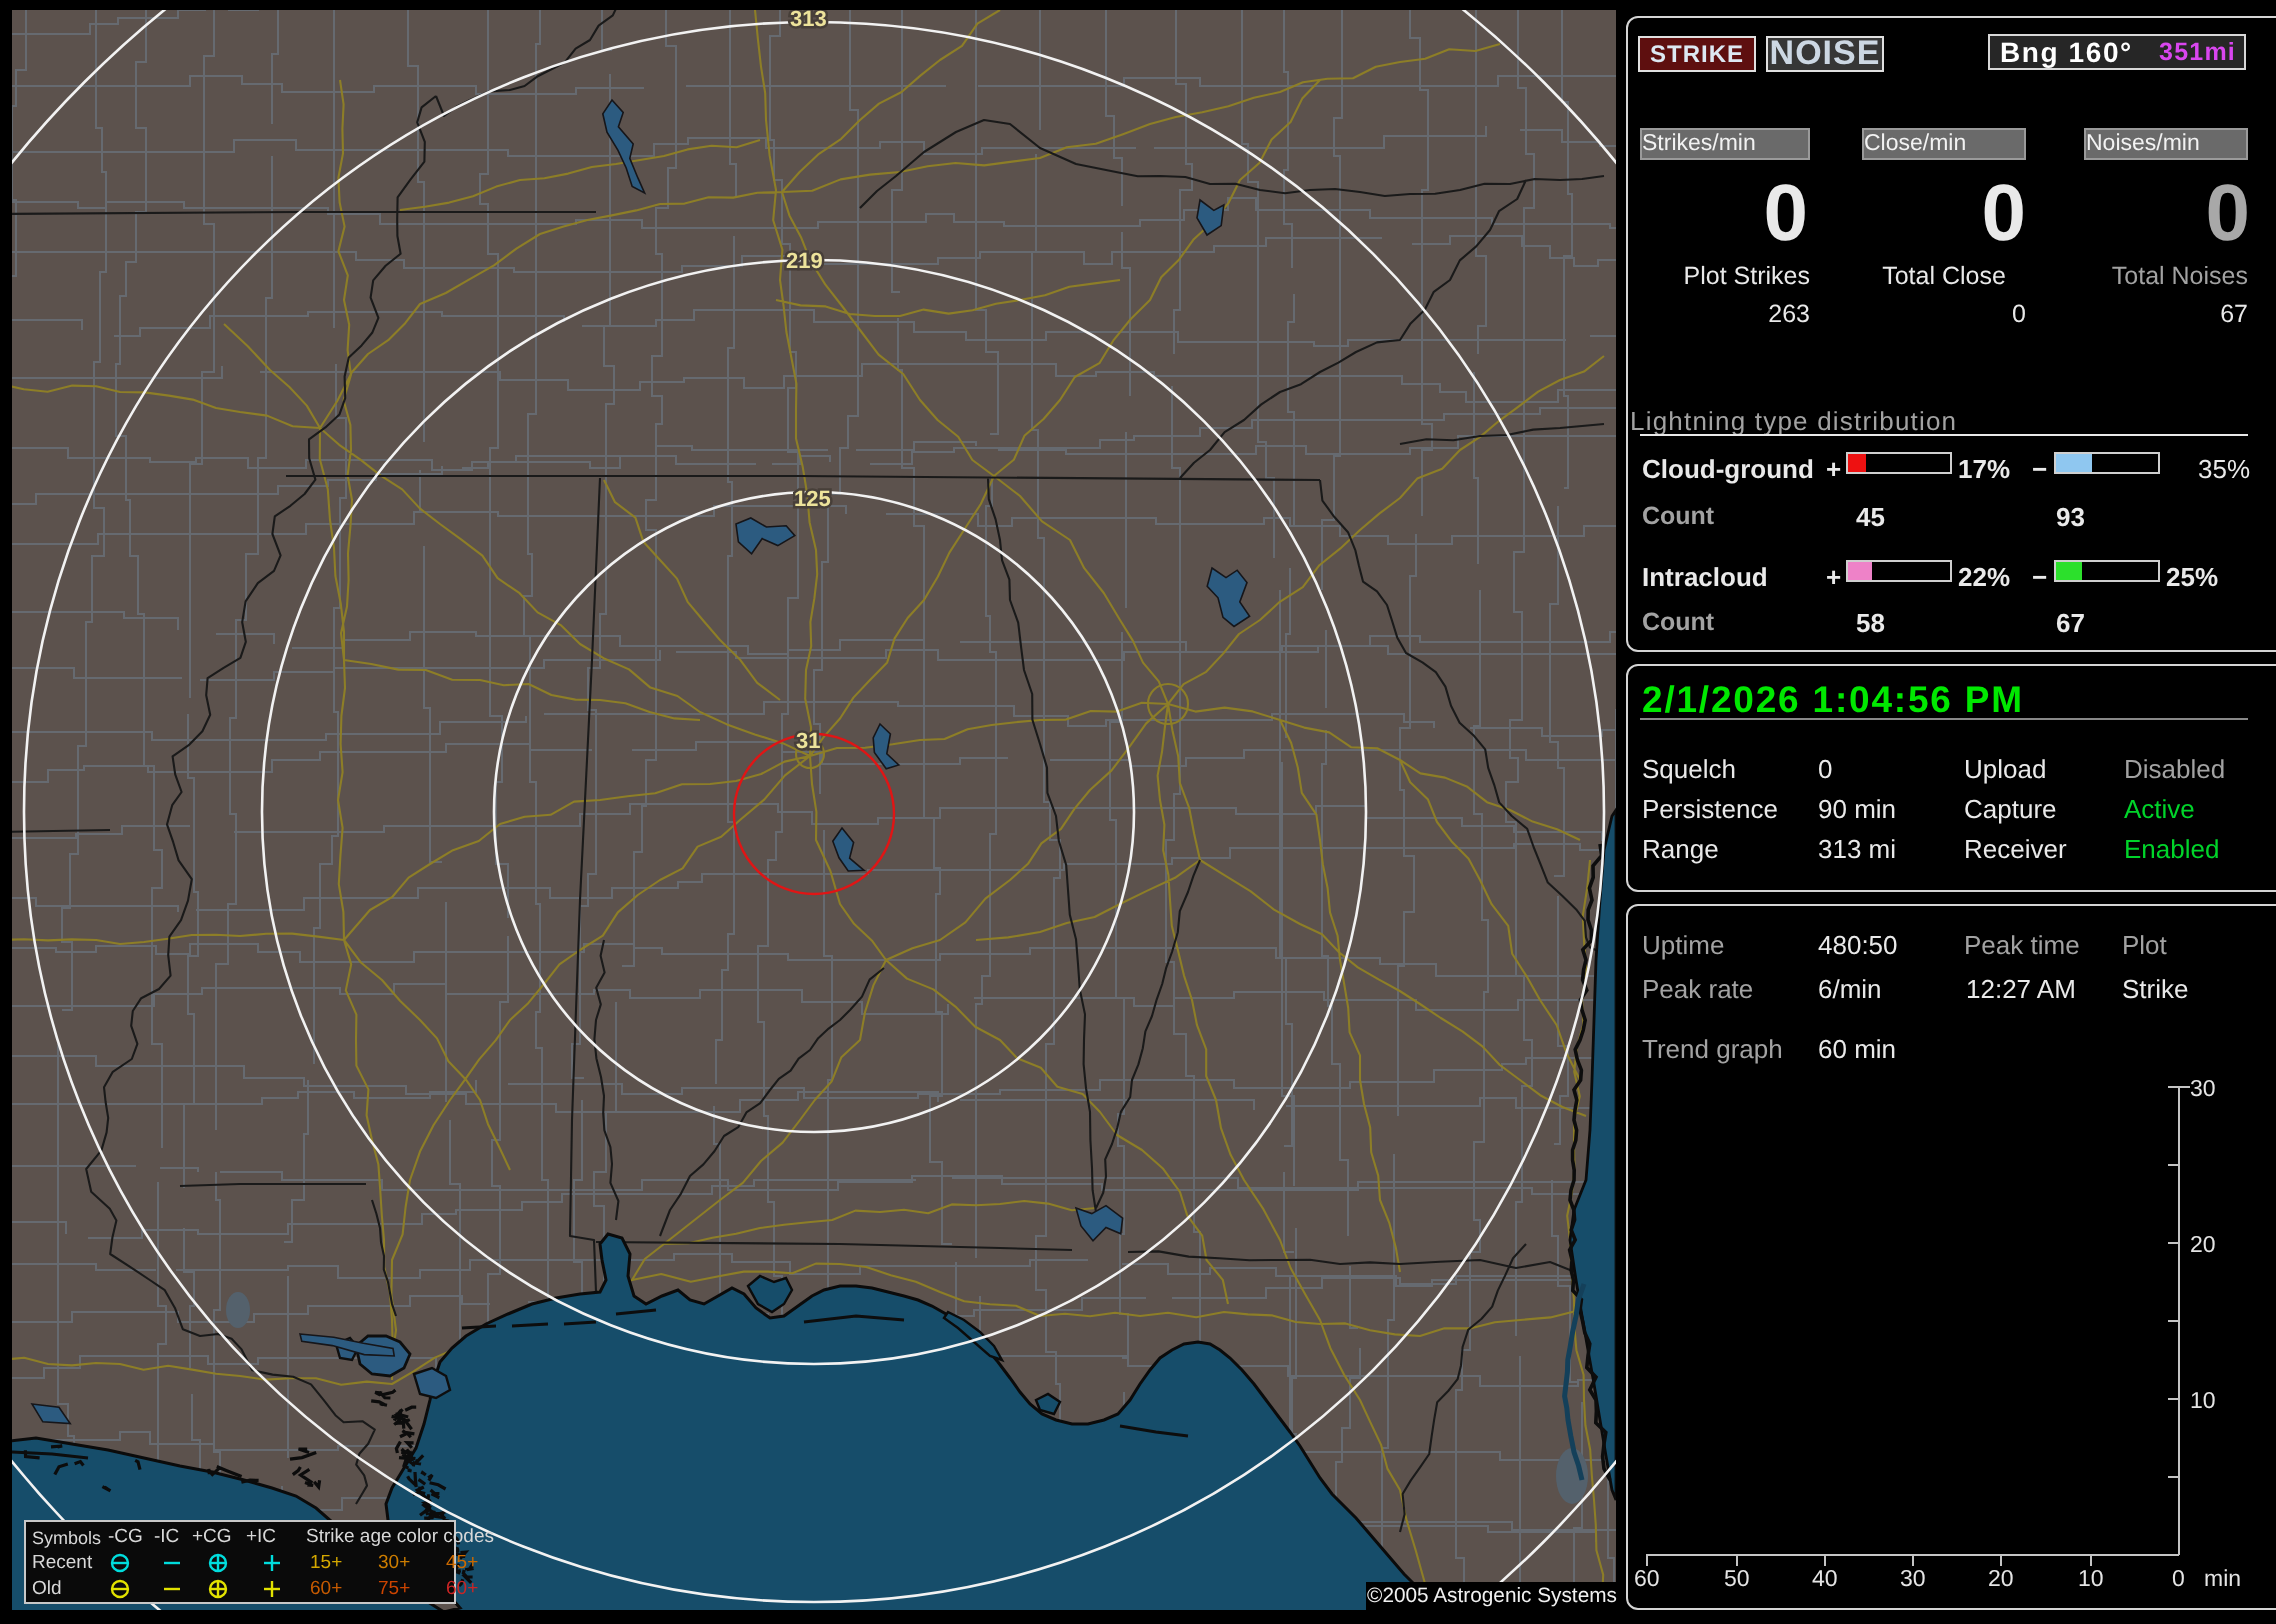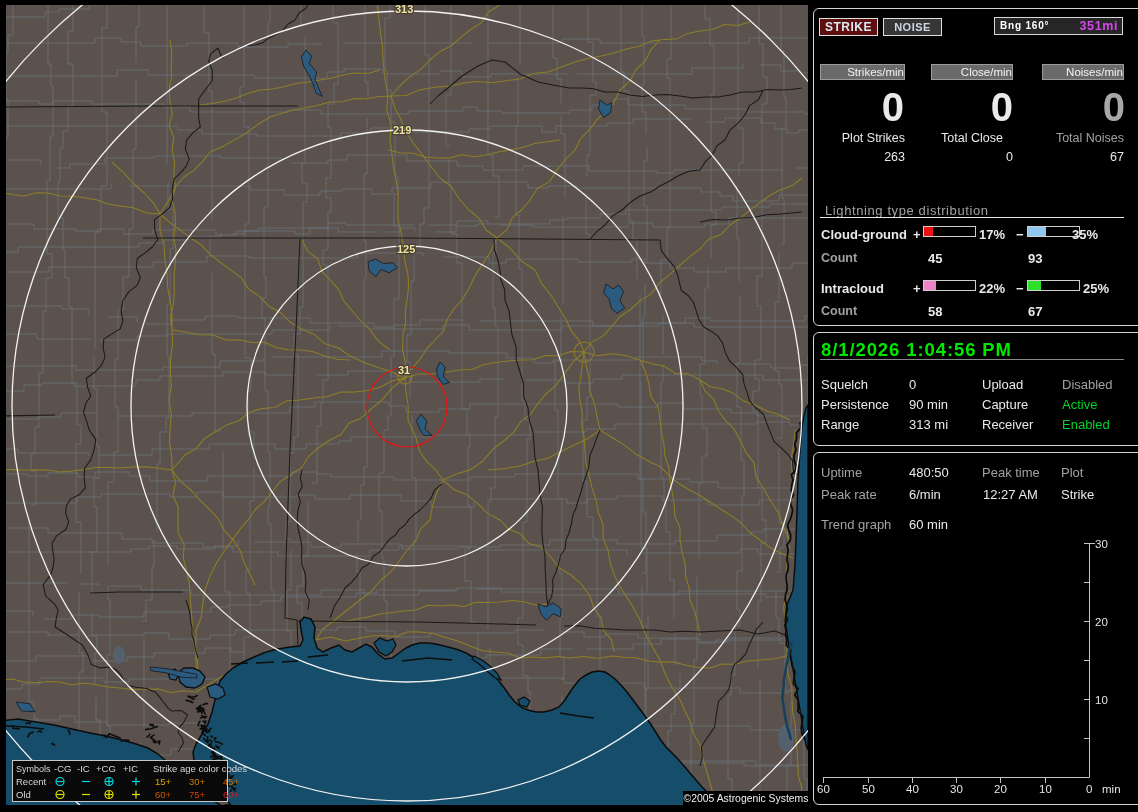--- a/index.html
+++ b/index.html
@@ -1,19 +1,19 @@
 <!DOCTYPE html>
 <html><head><meta charset="utf-8"><style>
 html,body{margin:0;padding:0;background:#000;width:1138px;height:812px;overflow:hidden}
 *{box-sizing:border-box}
 body{font-family:"Liberation Sans",sans-serif;position:relative}
 .abs{position:absolute}
 .panel{position:absolute;left:813px;width:372px;background:#000;border:1px solid #d4d4d4;border-radius:6px}
 .btn{position:absolute;border:1px solid #e0e0e0;text-align:center;font-weight:bold;}
-.lbl{position:absolute;background:#6a6a6a;border:1px solid #9a9a9a;color:#f2f2f2;text-align:right;font-size:11.5px;line-height:14px;height:16px}
+.lbl{position:absolute;background:#6a6a6a;border:1px solid #9a9a9a;color:#f2f2f2;text-align:left;font-size:11.5px;line-height:14px;height:16px}
 .bigz{position:absolute;font-size:40px;font-weight:bold;line-height:40px;text-align:right;width:90px}
 .t12{font-size:12.5px;line-height:13px;position:absolute}
 .t13{font-size:13px;line-height:13px;position:absolute}
 .bar{position:absolute;width:53px;height:11px;border:1px solid #cfcfcf;background:#000}
 .bar>div{height:100%}
 .gr{color:#00d42a}
 .gy{color:#a2a2a2}
 .wh{color:#e9e9e9}
 </style></head><body>
 <svg id="map" width="802" height="800" viewBox="0 0 802 800" style="position:absolute;left:6px;top:5px;background:#5C524D">
@@ -86,71 +86,71 @@
  <div class="abs" style="left:210px;top:15px;color:#cc6a00">45+</div>
  <div class="abs" style="left:142px;top:28px;color:#c65a00">60+</div>
  <div class="abs" style="left:176px;top:28px;color:#cc4400">75+</div>
  <div class="abs" style="left:210px;top:28px;color:#cc2525">60+</div>
 </div>
 
 <div class="abs" style="left:683px;top:791px;width:126px;height:15px;background:#000;color:#f0f0f0;font-size:10.4px;line-height:15px;text-align:center;white-space:nowrap">©2005 Astrogenic Systems</div>
 
 <div class="panel" style="top:8px;height:318px">
  <div class="btn" style="left:5px;top:9px;width:59px;height:18px;background:#5e0f0f;color:#dde8f2;font-size:12px;line-height:16px;letter-spacing:0.5px">STRIKE</div>
- <div class="btn" style="left:69px;top:9px;width:59px;height:18px;background:#363636;color:#ccd7e3;font-size:11px;line-height:16px;letter-spacing:0.5px">NOISE</div>
+ <div class="btn" style="left:69px;top:9px;width:59px;height:18px;background:#363636;color:#ccd7e3;font-size:17px;line-height:16px;letter-spacing:0.5px">NOISE</div>
  <div class="btn" style="left:180px;top:8px;width:129px;height:18px;background:#262626;border-color:#d8d8d8;line-height:16px;font-size:12px">
-   <span style="position:absolute;left:5px;color:#fff;font-size:10px;letter-spacing:0.8px">Bng 160°</span>
+   <span style="position:absolute;left:5px;color:#fff;font-size:14px;letter-spacing:0.8px">Bng 160°</span>
       <span style="position:absolute;right:4px;color:#d946ef;font-size:12.5px;letter-spacing:0.6px">351mi</span>
  </div>
  <div class="lbl" style="left:6px;top:55px;width:85px">Strikes/min</div>
  <div class="lbl" style="left:117px;top:55px;width:82px">Close/min</div>
  <div class="lbl" style="left:228px;top:55px;width:82px">Noises/min</div>
  <div class="bigz wh" style="left:0px;top:78px">0</div>
  <div class="bigz wh" style="left:109px;top:78px">0</div>
  <div class="bigz" style="left:221px;top:78px;color:#a8a8a8">0</div>
  <div class="t12 wh" style="left:6px;top:123px;width:85px;text-align:right">Plot Strikes</div>
  <div class="t12 wh" style="left:117px;top:123px;width:82px;text-align:center">Total Close</div>
  <div class="t12 gy" style="left:228px;top:123px;width:82px;text-align:right">Total Noises</div>
  <div class="t12 wh" style="left:6px;top:142px;width:85px;text-align:right">263</div>
  <div class="t12 wh" style="left:117px;top:142px;width:82px;text-align:right">0</div>
  <div class="t12 wh" style="left:228px;top:142px;width:82px;text-align:right">67</div>
- <div class="gy" style="position:absolute;left:11px;top:195px;font-size:13px;letter-spacing:0.6px;line-height:13px">Lightning type distribution</div>
+ <div class="gy" style="position:absolute;left:1px;top:195px;font-size:13px;letter-spacing:0.6px;line-height:13px">Lightning type distribution</div>
  <div class="abs" style="left:6px;top:208px;width:304px;height:1px;background:#e8e8e8"></div>
  <div class="t13 wh" style="left:7px;top:219px;font-weight:bold">Cloud-ground</div>
  <div class="t13 wh" style="left:99px;top:219px;font-weight:bold">+</div>
  <div class="bar" style="left:109px;top:217px">
       <div style="width:9px;background:#ee1111"></div>
     </div>
  <div class="t13 wh" style="left:165px;top:219px;font-weight:bold">17%</div>
  <div class="t13 wh" style="left:202px;top:219px;font-weight:bold">−</div>
  <div class="bar" style="left:213px;top:217px">
       <div style="width:18px;background:#8fc7f0"></div>
     </div>
- <div class="t13 wh" style="left:258px;top:219px;font-weight:bold">35%</div>
+ <div class="t13 wh" style="left:285px;top:219px;font-weight:normal">35%</div>
  <div class="t12 gy" style="left:7px;top:243px;font-weight:bold">Count</div>
  <div class="t13 wh" style="left:114px;top:243px;font-weight:bold">45</div>
  <div class="t13 wh" style="left:214px;top:243px;font-weight:bold">93</div>
  <div class="t13 wh" style="left:7px;top:273px;font-weight:bold">Intracloud</div>
  <div class="t13 wh" style="left:99px;top:273px;font-weight:bold">+</div>
  <div class="bar" style="left:109px;top:271px">
       <div style="width:12px;background:#ee82c8"></div>
     </div>
  <div class="t13 wh" style="left:165px;top:273px;font-weight:bold">22%</div>
  <div class="t13 wh" style="left:202px;top:273px;font-weight:bold">−</div>
  <div class="bar" style="left:213px;top:271px">
       <div style="width:13px;background:#2ce02c"></div>
     </div>
  <div class="t13 wh" style="left:269px;top:273px;font-weight:bold">25%</div>
  <div class="t12 gy" style="left:7px;top:296px;font-weight:bold">Count</div>
  <div class="t13 wh" style="left:114px;top:296px;font-weight:bold">58</div>
  <div class="t13 wh" style="left:214px;top:296px;font-weight:bold">67</div>
 </div>
 
 <div class="panel" style="top:332px;height:114px">
- <div class="abs" style="left:7px;top:6px;font-size:18.5px;font-weight:bold;color:#00e800;letter-spacing:0.9px">8/1/2026 1:04:56 PM</div>
+ <div class="abs" style="left:7px;top:6px;font-size:18.5px;font-weight:bold;color:#00e800;letter-spacing:0.9px">2/1/2026 1:04:56 PM</div>
  <div class="abs" style="left:6px;top:26px;width:304px;height:1px;background:#888"></div>
  <div class="t13 wh" style="left:7px;top:45px">Squelch</div>
  <div class="t13 wh" style="left:95px;top:45px">0</div>
  <div class="t13 wh" style="left:168px;top:45px">Upload</div>
  <div class="t13 gy" style="left:248px;top:45px">Disabled</div>
  <div class="t13 wh" style="left:7px;top:65px">Persistence</div>
  <div class="t13 wh" style="left:95px;top:65px">90 min</div>
  <div class="t13 wh" style="left:168px;top:65px">Capture</div>
  <div class="t13 gr" style="left:248px;top:65px">Active</div>
  <div class="t13 wh" style="left:7px;top:85px">Range</div>

